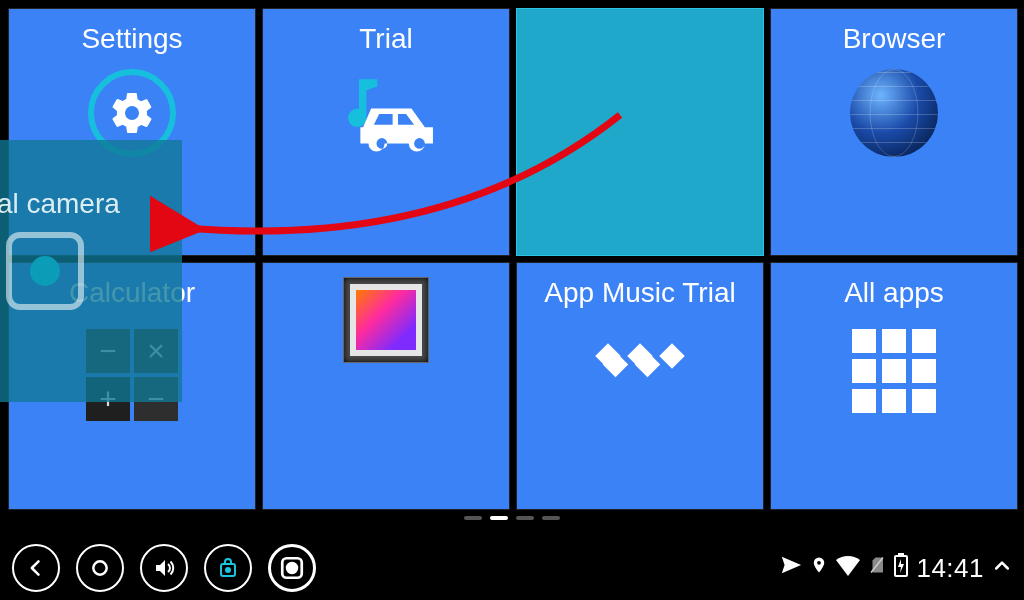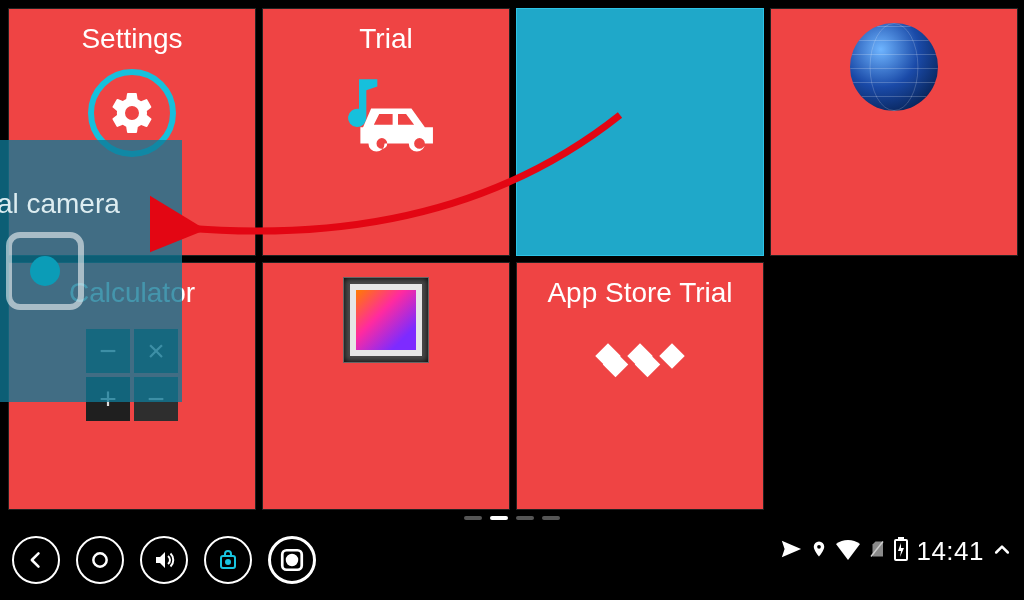--- a/index.html
+++ b/index.html
@@ -13,21 +13,21 @@
   .grid {
     position: absolute;
     left: 8px; top: 8px;
     width: 1010px; height: 502px;
     display: grid;
     grid-template-columns: repeat(4, 1fr);
     grid-template-rows: repeat(2, 1fr);
     gap: 6px;
   }
   .tile {
-    background: #ef4444;
+    background: #3b82f6;
     border: 1px solid #222;
     display: flex;
     flex-direction: column;
     align-items: center;
     position: relative;
     padding-top: 14px;
   }
   .tile.highlight {
     background: #1fa8c9;
     border: 1px solid #2cc3e6;
@@ -109,21 +109,21 @@
   
   .apps-grid { display:grid; grid-template-columns: repeat(3,24px); grid-template-rows: repeat(3,24px); gap:6px; margin-top:6px;}
   .apps-grid span { background:#fff; }
   
   .dots { position:absolute; left:0; right:0; bottom:80px; display:flex; justify-content:center; gap:8px; }
   .dot { width:18px; height:4px; border-radius:2px; background:#555; }
   .dot.active { background:#fff; }
   
   .navbar {
     position:absolute; left:0; right:0; bottom:0; height:64px;
-    display:flex; align-items:flex-start; padding:0 12px;
+    display:flex; align-items:center; padding:0 12px;
   }
   .nav-left { display:flex; gap:16px; align-items:center; }
   .nav-btn {
     width:48px; height:48px; border-radius:50%;
     border:2px solid #fff;
     display:flex; align-items:center; justify-content:center;
     color:#fff;
   }
   .nav-btn.thick { border-width:3px; }
   .nav-btn svg { display:block; }
@@ -187,20 +187,21 @@
           </svg>
       </div>
     </div>
   </div>
 
   <div class="tile highlight">
     <div class="tile-label"></div>
   </div>
 
   <div class="tile">
+    <div class="tile-label">Browser</div>
     <div class="icon-area">
       <div class="globe"></div>
     </div>
   </div>
 
   <div class="tile">
     <div class="tile-label">Calculator</div>
     <div class="icon-area">
       <div class="calc">
         <div>−</div>
@@ -215,32 +216,48 @@
     <div class="icon-area">
       <div class="gallery">
           <div class="mat">
             <div class="photo"></div>
           </div>
         </div>
     </div>
   </div>
 
   <div class="tile">
-    <div class="tile-label">App Store Trial</div>
+    <div class="tile-label">App Music Trial</div>
     <div class="icon-area">
       <div class="diamonds">
           <span></span>
           <span></span>
           <span></span>
           <span></span>
           <span></span>
         </div>
     </div>
   </div>
 
+  <div class="tile">
+    <div class="tile-label">All apps</div>
+    <div class="icon-area">
+      <div class="apps-grid">
+          <span></span>
+          <span></span>
+          <span></span>
+          <span></span>
+          <span></span>
+          <span></span>
+          <span></span>
+          <span></span>
+          <span></span>
+        </div>
+    </div>
+  </div>
 
 </div>
 
 <div class="drag-overlay">
   <div class="ov-label">rnal camera</div>
   <div class="ov-cam"></div>
 </div>
 
 <svg class="arrow-svg" viewBox="0 0 500 180">
   <defs>

